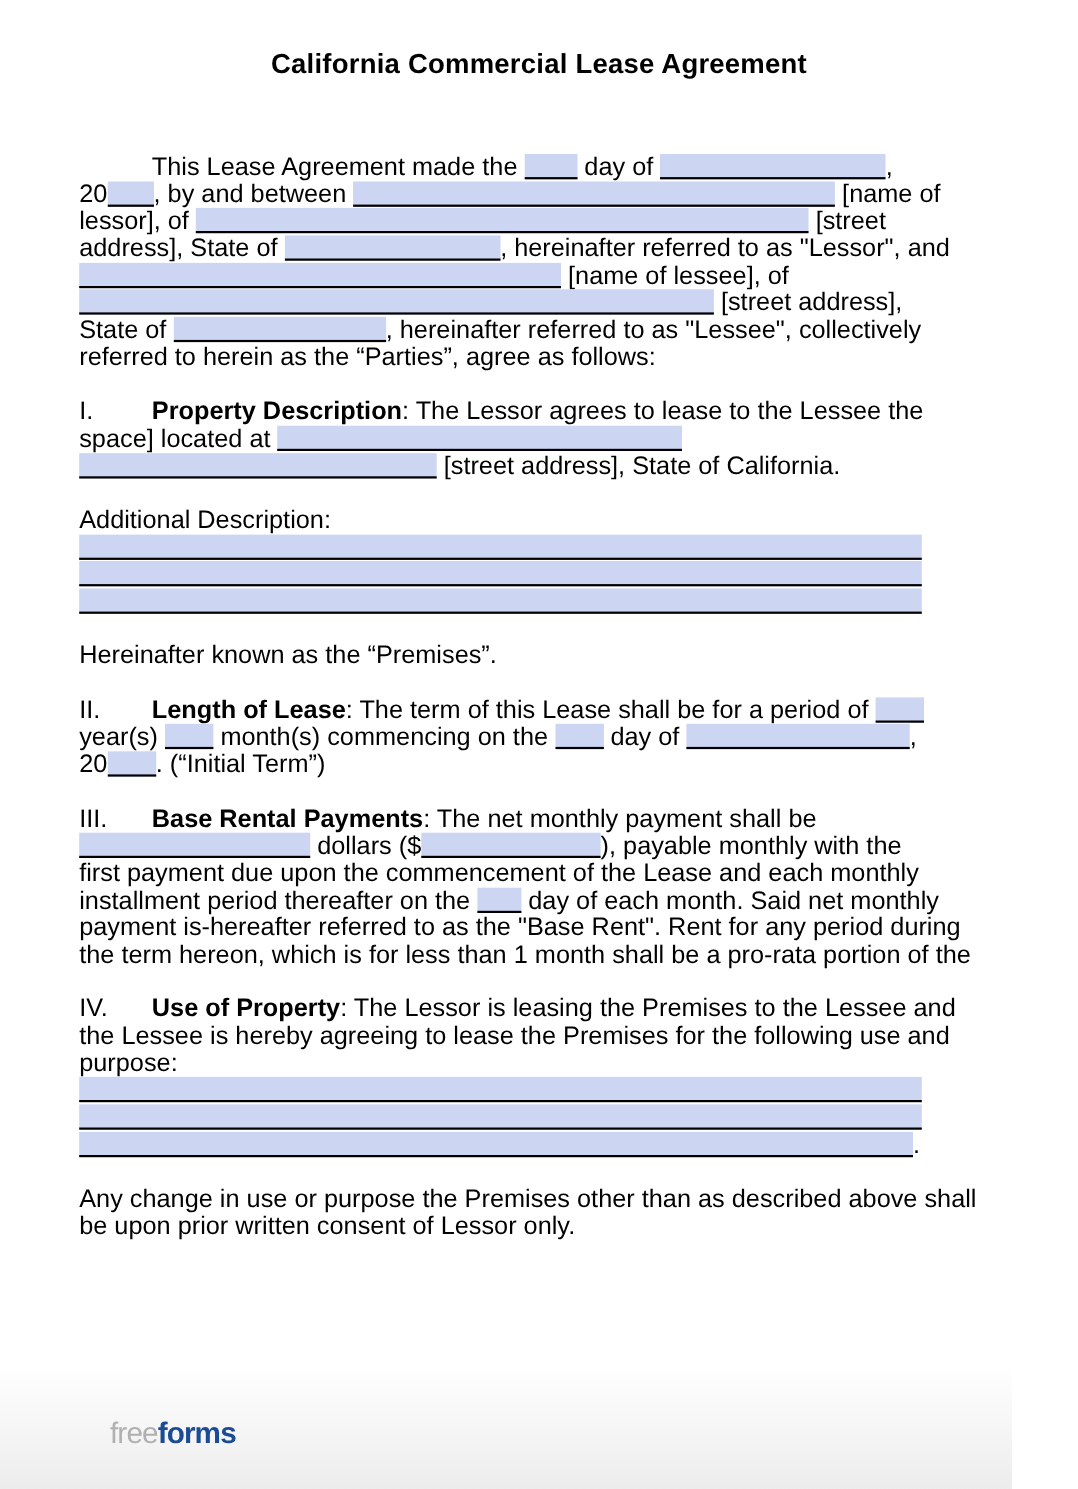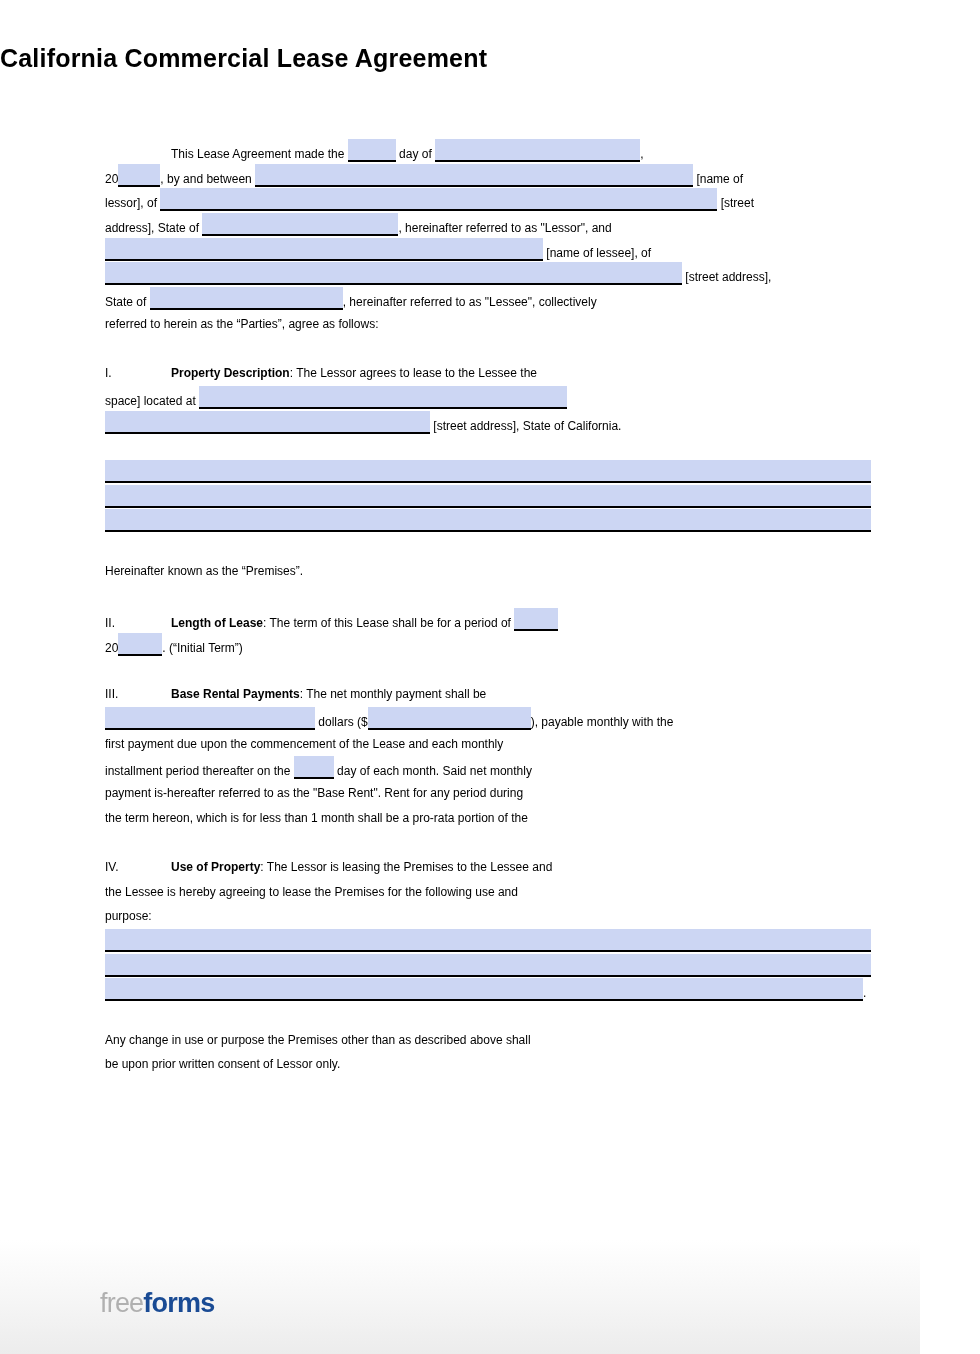--- a/index.html
+++ b/index.html
@@ -7,27 +7,28 @@
     width:980px;height:1354px;
     background:#ffffff;
     font-family:"Liberation Sans","DejaVu Sans",sans-serif;
     color:#000;
     position:relative;
     overflow:hidden;
   }
   .title{
     padding-top:44px;
     margin:0 0 66px 0;
+    text-align:center;
     font-size:25px;
     font-weight:bold;
     letter-spacing:0.2px;
   }
   .doc{
-    padding:0 105px;
-    font-size:12px;
+    padding:0 72px;
+    font-size:23px;
     line-height:24.7px;
     margin-top:20px;
   }
   .block{margin-bottom:24.7px;}
   .block:last-child{margin-bottom:0;}
   .line{white-space:nowrap;height:24.7px;}
   .num{display:inline-block;width:66px;}
   .ind{display:inline-block;height:1px;}
   .b{font-weight:bold;}
   .blank{
@@ -67,29 +68,31 @@
       <div class="line"><span class="blank" style="width: 577px;"></span><span> [street address],</span></div>
       <div class="line"><span>State of </span><span class="blank" style="width: 193px;"></span><span>, hereinafter referred to as "Lessee", collectively</span></div>
       <div class="line"><span>referred to herein as the “Parties”, agree as follows:</span></div>
     </div>
     <div class="block">
       <div class="line"><span class="num">I.</span><span class="b">Property Description</span><span>: The Lessor agrees to lease to the Lessee the</span></div>
       <div class="line"><span>space] located at </span><span class="blank" style="width: 368px;"></span></div>
       <div class="line"><span class="blank" style="width: 325px;"></span><span> [street address], State of California.</span></div>
     </div>
     <div class="block">
+      <div class="line"><span>Additional Description:</span></div>
       <div class="line"><span class="blank" style="width: 766px;"></span></div>
       <div class="line"><span class="blank" style="width: 766px;"></span></div>
       <div class="line"><span class="blank" style="width: 766px;"></span></div>
     </div>
     <div class="block">
       <div class="line"><span>Hereinafter known as the “Premises”.</span></div>
     </div>
     <div class="block">
       <div class="line"><span class="num">II.</span><span class="b">Length of Lease</span><span>: The term of this Lease shall be for a period of </span><span class="blank" style="width: 44px;"></span></div>
+      <div class="line"><span>year(s) </span><span class="blank" style="width: 44px;"></span><span> month(s) commencing on the </span><span class="blank" style="width: 44px;"></span><span> day of </span><span class="blank" style="width: 203px;"></span><span>,</span></div>
       <div class="line"><span>20</span><span class="blank" style="width: 44px;"></span><span>. (“Initial Term”)</span></div>
     </div>
     <div class="block">
       <div class="line"><span class="num">III.</span><span class="b">Base Rental Payments</span><span>: The net monthly payment shall be</span></div>
       <div class="line"><span class="blank" style="width: 210px;"></span><span> dollars ($</span><span class="blank" style="width: 163px;"></span><span>), payable monthly with the</span></div>
       <div class="line"><span>first payment due upon the commencement of the Lease and each monthly</span></div>
       <div class="line"><span>installment period thereafter on the </span><span class="blank" style="width: 40px;"></span><span> day of each month. Said net monthly</span></div>
       <div class="line"><span>payment is-hereafter referred to as the "Base Rent". Rent for any period during</span></div>
       <div class="line"><span>the term hereon, which is for less than 1 month shall be a pro-rata portion of the</span></div>
     </div>

